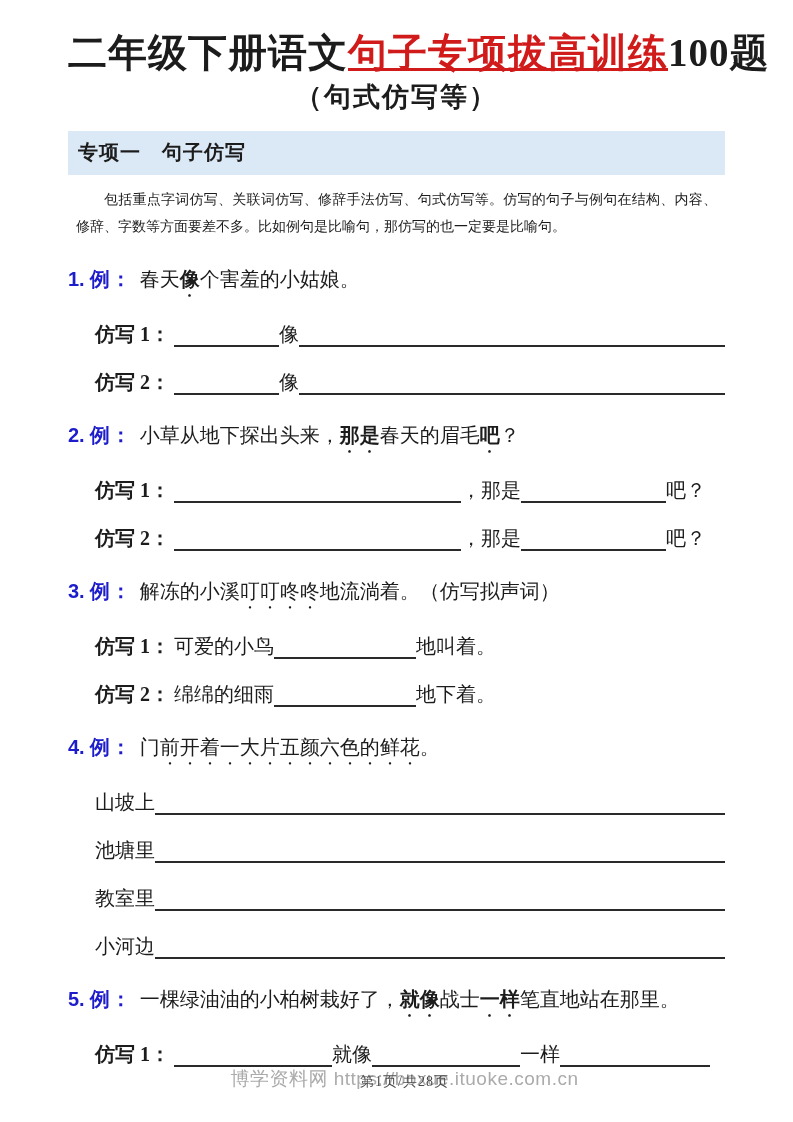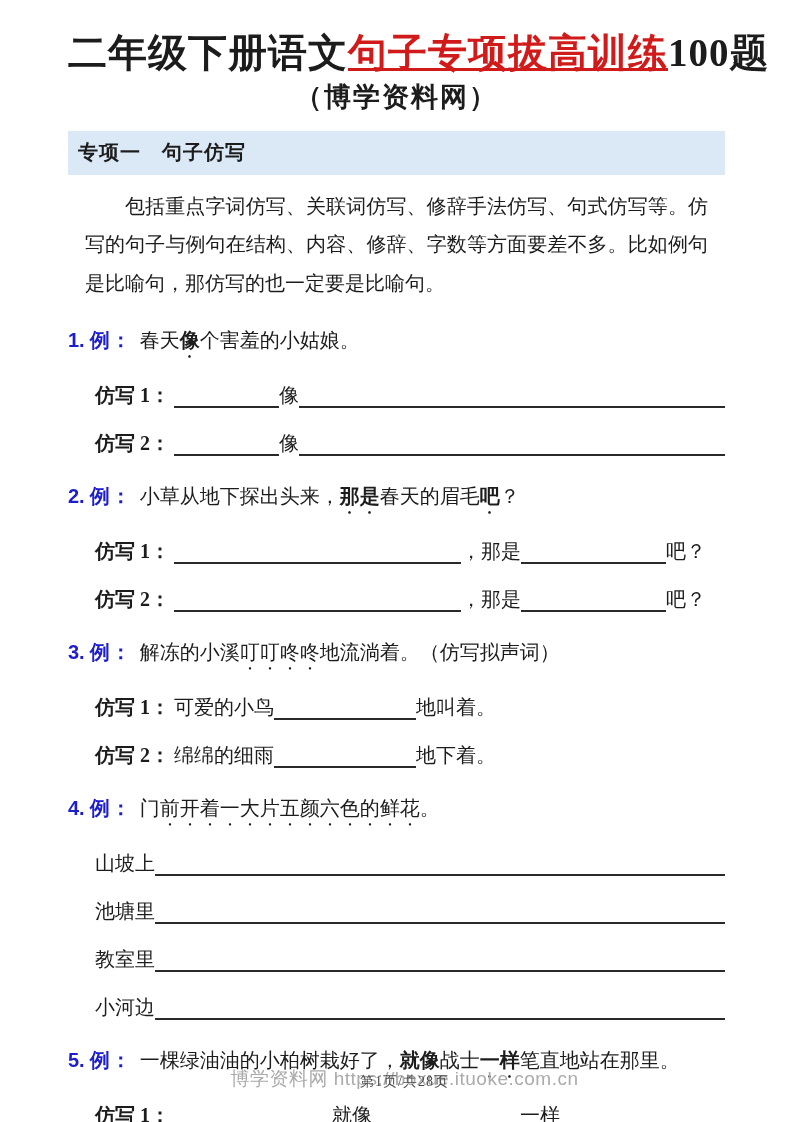--- a/index.html
+++ b/index.html
@@ -29,22 +29,22 @@
   
   .banner{
     background:var(--banner-bg);
     font-family:"Liberation Sans","DejaVu Sans",sans-serif;
     font-weight:700;font-size:20px;letter-spacing:1px;
     padding:8px 10px 9px;margin:0;
   }
 
   
   .intro{
-    font-size:20px;line-height:1.92;text-indent:2em;text-align:justify;
-    margin:12px 17px 0;
+    font-size:14px;line-height:1.92;text-indent:2em;text-align:justify;
+    margin:12px 8px 0;
   }
 
   
   .item{margin:0;}
   .row{margin-top:19px;}
   .item-head{
     font-size:20px;line-height:1.55;padding-top:4px;
   }
   .item-num,.example-label{
     color:var(--blue);font-weight:700;
@@ -88,21 +88,21 @@
     color:#4a4a4a;font-size:14px;letter-spacing:1px;
   }
 </style>
 </head>
 <body>
 
 <div class="page">
 
   <h1 class="title"><span>二年级下册语文</span><span class="red">句子专项拔高训练</span><span>100题</span></h1>
 
-  <div class="subtitle">（博学资料网）</div>
+  <div class="subtitle">（句式仿写等）</div>
 
   <div class="banner">
     <span>专项一　句子仿写</span>
   </div>
 
   <p class="intro">包括重点字词仿写、关联词仿写、修辞手法仿写、句式仿写等。仿写的句子与例句在结构、内容、修辞、字数等方面要差不多。比如例句是比喻句，那仿写的也一定要是比喻句。</p>
 
   <main id="exercise-list">
       <section class="item">
         <div class="item-head row"><span class="item-num">1.</span><span class="example-label">例：</span><span class="sentence"><span>春天</span><span class="seg-bold seg-dots">像</span><span>个害羞的小姑娘。</span></span></div>

